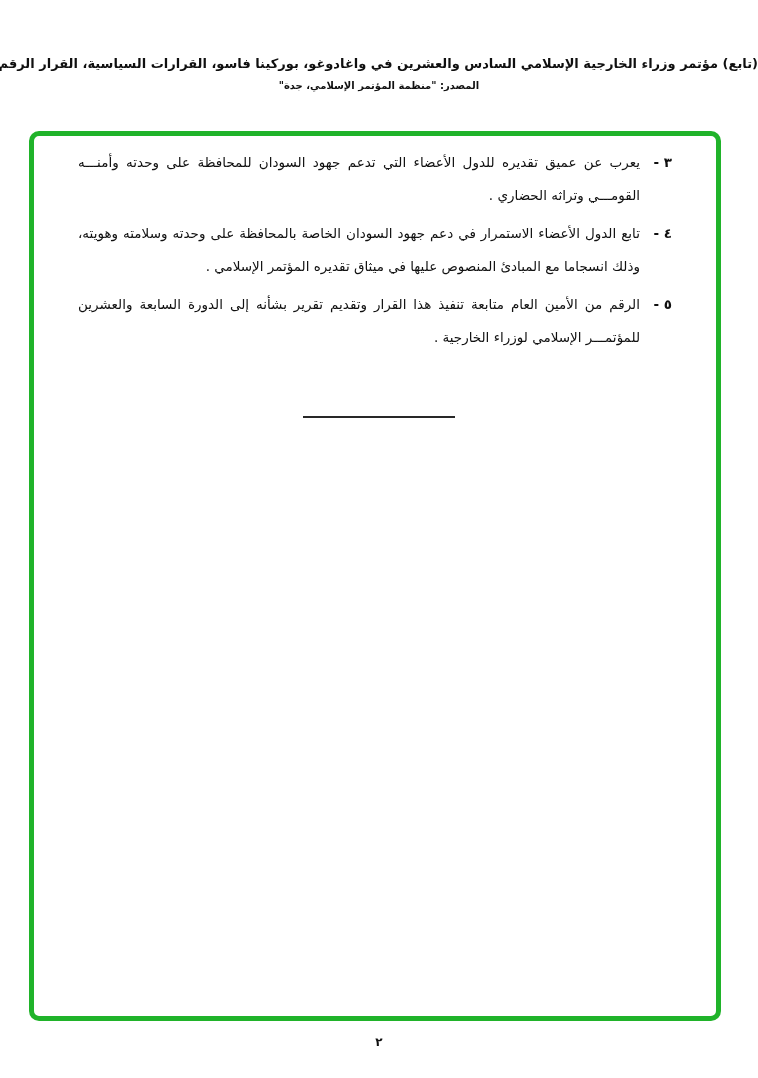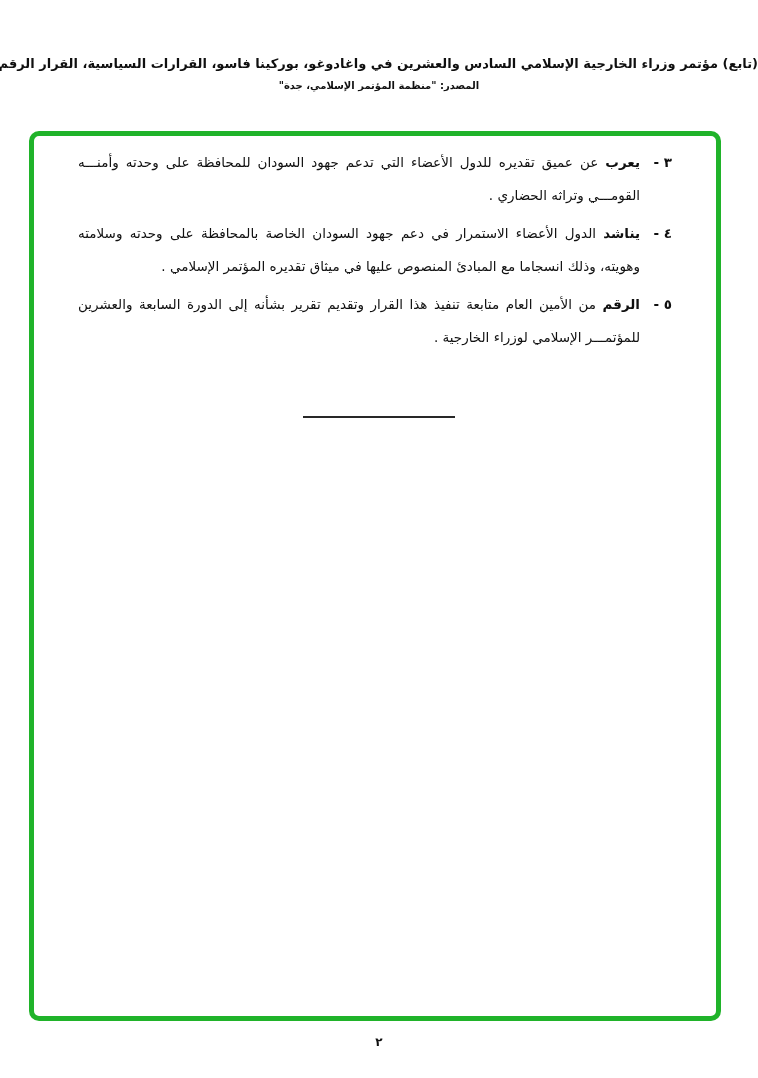--- a/index.html
+++ b/index.html
@@ -64,21 +64,21 @@
     line-height: 33px;
     white-space: nowrap;
   }
   .clause-text {
     flex: 1;
     font-size: 13.5px;
     line-height: 33px;
     text-align: justify;
     text-justify: inter-word;
   }
-  .clause-text .lead { font-weight: bold; }
+  .clause-text .lead { font-weight: normal; }
   
   .divider {
     position: absolute;
     top: 416px;
     left: 303px;
     width: 152px;
     height: 0;
     border-top: 2px solid #282828;
   }
   
@@ -106,21 +106,21 @@
 
   <div class="clauses">
 
     <div class="clause">
       <div class="clause-marker">٣ -</div>
       <div class="clause-text"><span class="lead">يعرب</span><span> عن عميق تقديره للدول الأعضاء التي تدعم جهود السودان للمحافظة على وحدته وأمنـــه القومـــي وتراثه الحضاري .</span></div>
     </div>
 
     <div class="clause">
       <div class="clause-marker">٤ -</div>
-      <div class="clause-text"><span class="lead">يناشد</span><span> الدول الأعضاء الاستمرار في دعم جهود السودان الخاصة بالمحافظة على وحدته وسلامته وهويته، وذلك انسجاما مع المبادئ المنصوص عليها في ميثاق تقديره المؤتمر الإسلامي .</span></div>
+      <div class="clause-text"><span class="lead">تابع</span><span> الدول الأعضاء الاستمرار في دعم جهود السودان الخاصة بالمحافظة على وحدته وسلامته وهويته، وذلك انسجاما مع المبادئ المنصوص عليها في ميثاق تقديره المؤتمر الإسلامي .</span></div>
     </div>
 
     <div class="clause">
       <div class="clause-marker">٥ -</div>
       <div class="clause-text"><span class="lead">الرقم</span><span> من الأمين العام متابعة تنفيذ هذا القرار وتقديم تقرير بشأنه إلى الدورة السابعة والعشرين للمؤتمـــر الإسلامي لوزراء الخارجية .</span></div>
     </div>
 
   </div>
 
   <div class="divider"></div>

